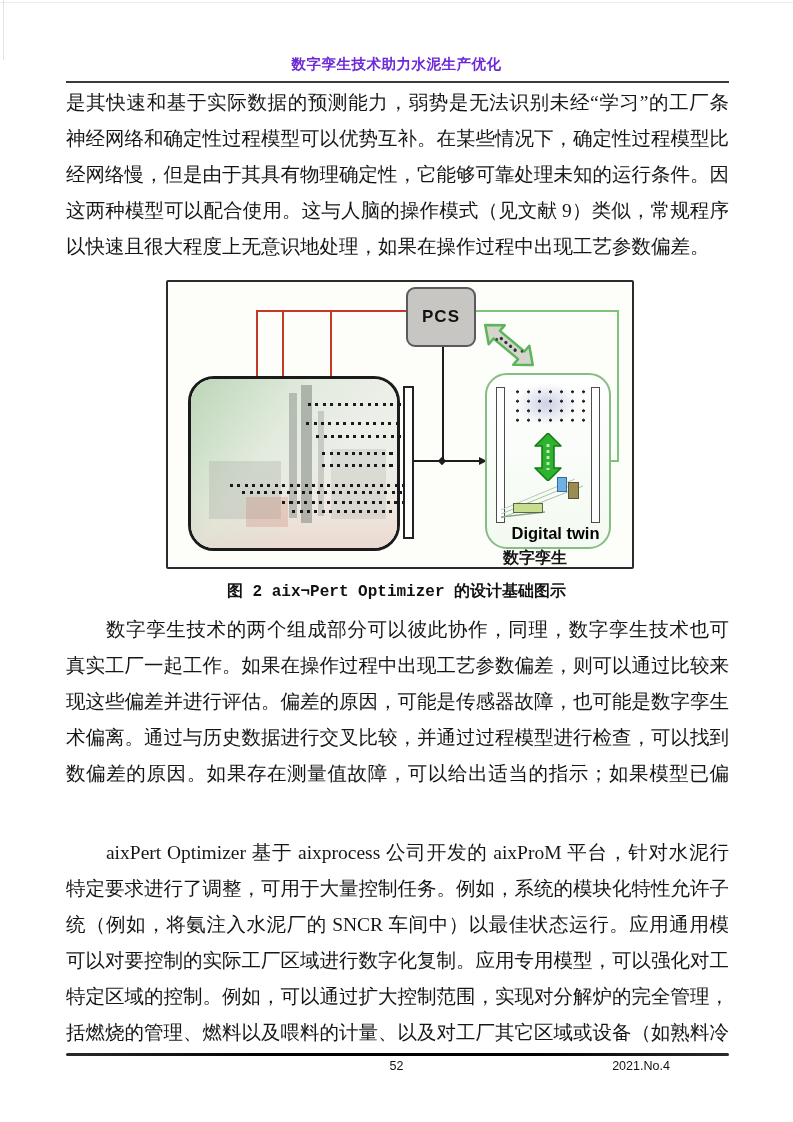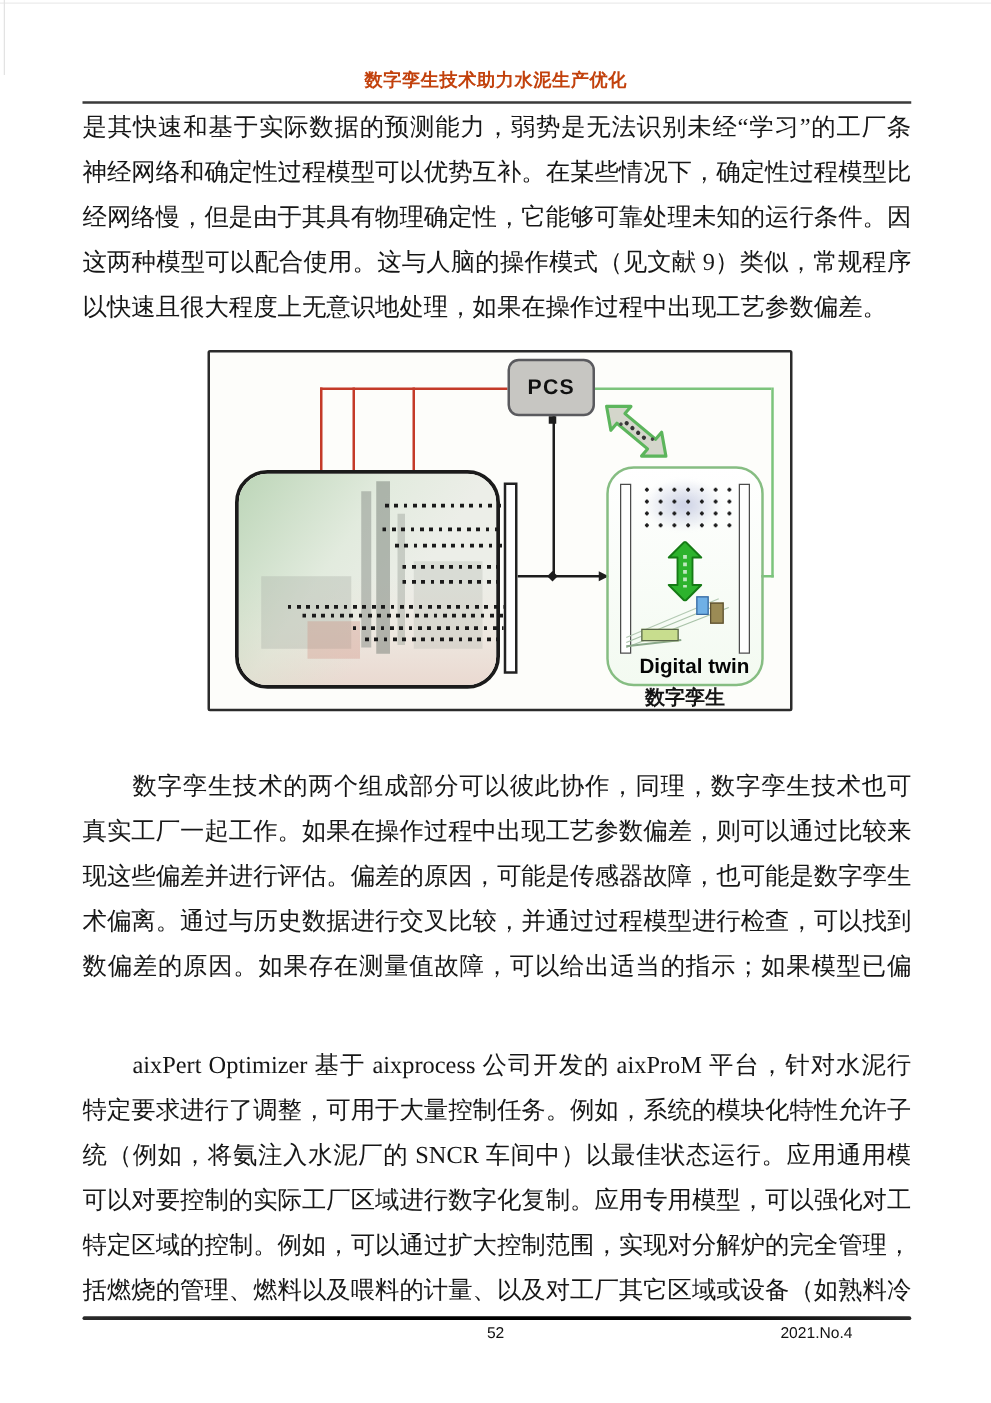--- a/index.html
+++ b/index.html
@@ -9,21 +9,21 @@
     background:#ffffff; overflow:hidden;
     font-family:"Liberation Serif","DejaVu Serif",serif;
     color:#1c1c1c;
   }
   .scan-edge-top { position:absolute; left:0; top:2px; width:100%; height:1px; background:#ececec; }
   .scan-edge-left { position:absolute; left:3px; top:0; width:1px; height:60px; background:#e3e3e3; }
 
   
   .doc-title {
     position:absolute; left:0; top:55px; width:100%; height:22px;
-    text-align:center; font-size:14.5px; font-weight:700; color:#c2410c;
+    text-align:center; font-size:14.5px; font-weight:700; color:#6d28d9;
     letter-spacing:0.5px;
   }
   .title-rule { position:absolute; left:66px; top:81px; width:663px; height:2px; background:#3a3a3a; }
 
   
   .para { position:absolute; left:66px; width:663px; }
   .para .bline {
     height:36px; line-height:36px; font-size:19.5px; color:#161616;
     white-space:nowrap; text-align:justify; text-align-last:justify;
     white-space:normal; overflow:hidden;
@@ -35,21 +35,21 @@
   .p3 { top:835px; }
 
   
   .figure-panel {
     position:absolute; left:166px; top:280px; width:468px; height:289px;
     border:2.5px solid #2b2b2b; background:#fdfdfa; border-radius:2px;
   }
   .fig-abs { position:absolute; }
 
   .pcs-box {
-    left:238px; top:5px; width:70px; height:46px;
+    left:238px; top:5px; width:70px; height:60px;
     background:#c7c6c2; border:2px solid #5a5a5e; border-radius:9px;
     display:flex; align-items:center; justify-content:center;
     font-family:"Liberation Sans",sans-serif; font-weight:700; font-size:17px; color:#111;
     letter-spacing:1px;
   }
   .redline { background:#c43a28; }
   .greenline { background:#7cc47c; }
   .blackline { background:#1d1d1d; }
 
   .real-plant-box {
@@ -87,21 +87,21 @@
   }
   .dot-grid { position:absolute; left:23px; top:11px; width:80px; height:40px;
     background-image:radial-gradient(circle,#1d1d1d 1.3px, transparent 1.6px);
     background-size:11px 9.5px; background-position:2px 1px;
   }
   .twin-label {
     position:absolute; left:0; bottom:4px; width:100%; text-align:center;
     font-family:"Liberation Sans",sans-serif; font-weight:700; font-size:16.5px; color:#050505;padding-left:15px;
   }
   .twin-zh {
-    left:335px; top:266px; width:90px; text-align:center;
+    left:335px; top:266px; width:90px; text-align:left;
     font-size:16px; font-weight:600; color:#141414;
   }
   .machine-blue { position:absolute; left:70px; top:102px; width:10px; height:15px; background:#6fb0e6; border:1px solid #39699e; }
   .machine-person { position:absolute; left:81px; top:107px; width:11px; height:17px; background:#9b8b55; border:1px solid #5d5132; }
   .machine-base { position:absolute; left:26px; top:128px; width:30px; height:10px; background:#c8dd8e; border:1px solid #58664a; }
 
   .caption {
     position:absolute; left:0; top:581px; width:100%; height:22px; text-align:center;
     font-family:"Liberation Mono","DejaVu Sans Mono",monospace;
     font-weight:700; font-size:16px; color:#111;
@@ -109,21 +109,21 @@
 
   .footer-rule { position:absolute; left:66px; top:1053px; width:663px; height:3px;
     background:linear-gradient(90deg,#2a2a2a 0%, #000 30%, #000 70%, #2a2a2a 100%);
     border-radius:2px;
   }
   .page-num {
     position:absolute; left:0; top:1059px; width:100%; text-align:center;
     font-family:"Liberation Sans",sans-serif; font-size:12.5px; color:#111;
   }
   .issue {
-    position:absolute; left:600px; top:1059px; width:82px; text-align:right;
+    position:absolute; left:600px; top:1059px; width:82px; text-align:center;
     font-family:"Liberation Sans",sans-serif; font-size:12.5px; color:#111;
   }
 </style>
 </head>
 <body>
 
 <div class="page">
   <div class="scan-edge-top"></div>
   <div class="scan-edge-left"></div>
 
@@ -212,20 +212,21 @@
       </svg>
       <div class="machine-blue"></div>
       <div class="machine-person"></div>
       <div class="machine-base"></div>
 
       <div class="twin-label">Digital twin</div>
     </div>
     <div class="fig-abs twin-zh">数字孪生</div>
   </div>
 
+  <div class="caption">图 2  aix¬Pert Optimizer 的设计基础图示</div>
 
   <div class="para p2">
     <div class="bline indent">数字孪生技术的两个组成部分可以彼此协作，同理，数字孪生技术也可以和</div>
     <div class="bline">真实工厂一起工作。如果在操作过程中出现工艺参数偏差，则可以通过比较来发</div>
     <div class="bline">现这些偏差并进行评估。偏差的原因，可能是传感器故障，也可能是数字孪生技</div>
     <div class="bline">术偏离。通过与历史数据进行交叉比较，并通过过程模型进行检查，可以找到参</div>
     <div class="bline">数偏差的原因。如果存在测量值故障，可以给出适当的指示；如果模型已偏离，</div>
   </div>
 
   <div class="para p3">

